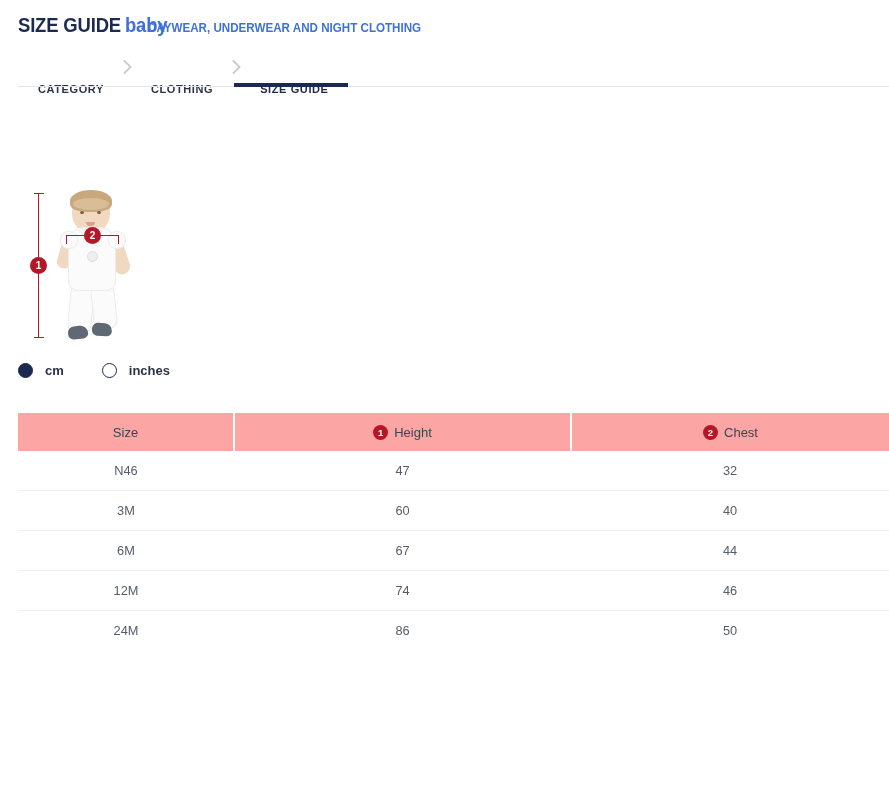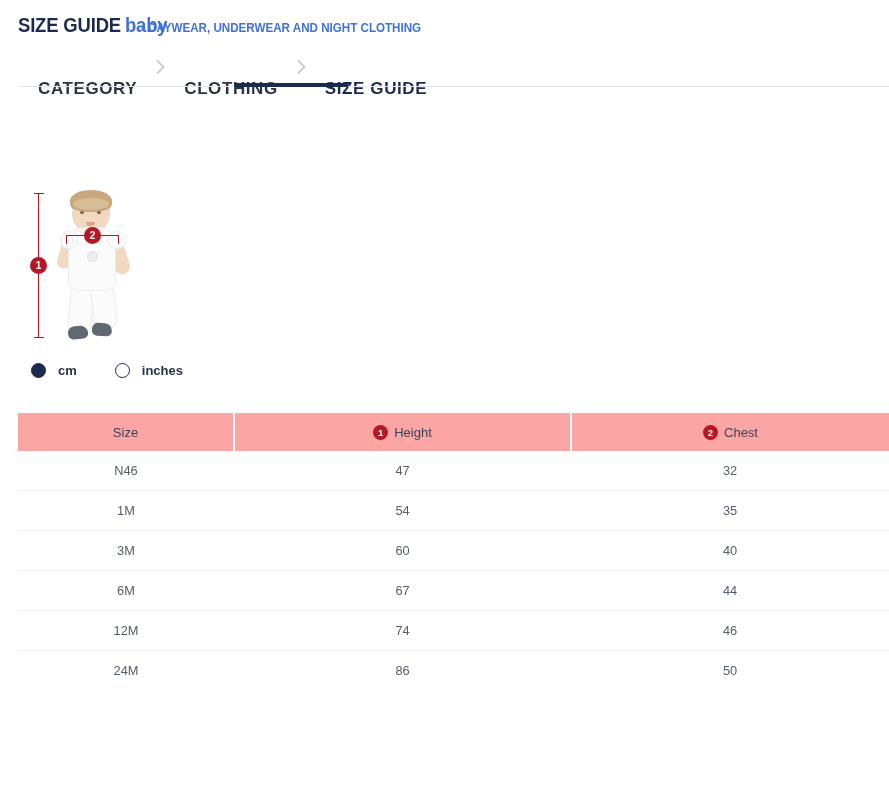--- a/index.html
+++ b/index.html
@@ -58,21 +58,21 @@
     margin-top: 15px;
     height: 35px;
   }
   .breadcrumb {
     display: flex;
     align-items: center;
     padding-left: 36px;
     height: 30px;
   }
   .crumb {
-    font-size: 17px;
+    font-size: 11px;
     font-weight: bold;
     letter-spacing: 0.6px;
     color: #2b3445;
     padding: 0 2px;
     cursor: pointer;
     margin-top: 44px;
   }
   .crumb.active {
     color: #1b2a4e;
   }
@@ -302,21 +302,21 @@
     width: 17px;
     height: 17px;
     font-size: 10px;
   }
   .badge-fig.one { left: 12px; top: 70px; }
   .badge-fig.two { left: 66px; top: 40px; }
 
   
   .units-row {
     position: absolute;
-    left: 31px;
+    left: 18px;
     top: 270px;
     display: flex;
     align-items: center;
     gap: 0;
   }
   .unit-opt {
     display: flex;
     align-items: center;
     cursor: pointer;
   }
@@ -489,25 +489,20 @@
         </th>
       </tr>
     </thead>
     <tbody>
       <tr>
         <td>N46</td>
         <td>47</td>
         <td>32</td>
       </tr>
       <tr>
-        <td>1M</td>
-        <td>54</td>
-        <td>35</td>
-      </tr>
-      <tr>
         <td>3M</td>
         <td>60</td>
         <td>40</td>
       </tr>
       <tr>
         <td>6M</td>
         <td>67</td>
         <td>44</td>
       </tr>
       <tr>

